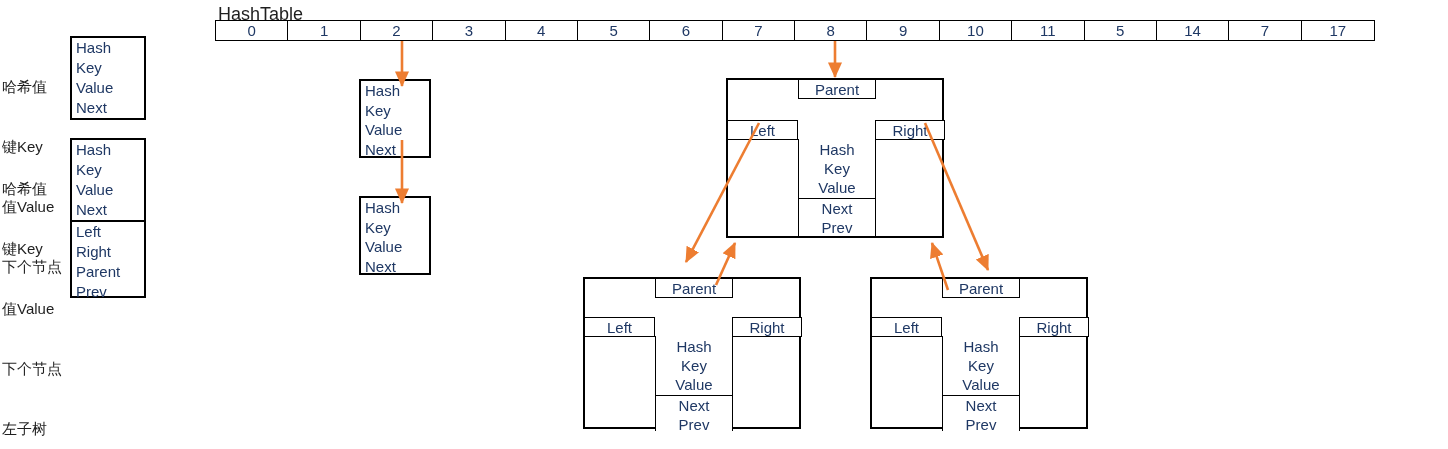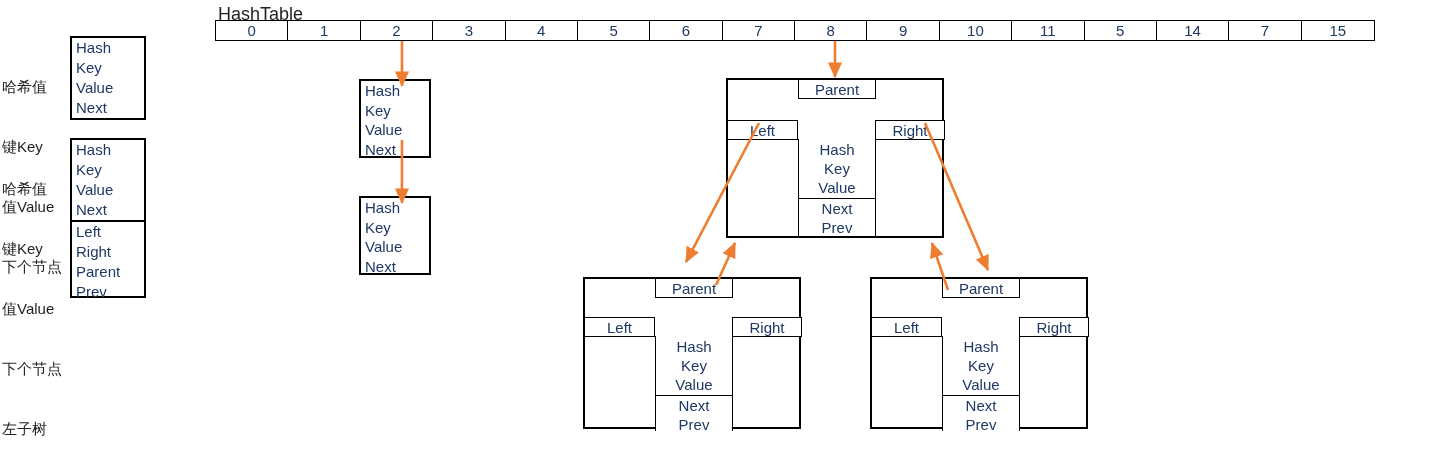--- a/index.html
+++ b/index.html
@@ -130,21 +130,21 @@
       <div class="ht-cell" style="width: 72.5px;"><span>5</span></div>
       <div class="ht-cell" style="width: 72.5px;"><span>6</span></div>
       <div class="ht-cell" style="width: 72.5px;"><span>7</span></div>
       <div class="ht-cell" style="width: 72.5px;"><span>8</span></div>
       <div class="ht-cell" style="width: 72.5px;"><span>9</span></div>
       <div class="ht-cell" style="width: 72.5px; text-align: center;"><span>10</span></div>
       <div class="ht-cell" style="width: 72.5px;"><span>11</span></div>
       <div class="ht-cell" style="width: 72.5px;"><span>5</span></div>
       <div class="ht-cell" style="width: 72.5px;"><span>14</span></div>
       <div class="ht-cell" style="width: 72.5px;"><span>7</span></div>
-      <div class="ht-cell" style="width: 72.5px;"><span>15</span></div>
+      <div class="ht-cell" style="width: 72.5px;"><span>17</span></div>
     </div>
 
   <div class="abs list-node" style="left:359px;top:79px;width:72px;height:79px;">
     <div class="row">Hash</div>
     <div class="row">Key</div>
     <div class="row">Value</div>
     <div class="row">Next</div>
   </div>
 
   <div class="abs list-node" style="left:359px;top:196px;width:72px;height:79px;">

